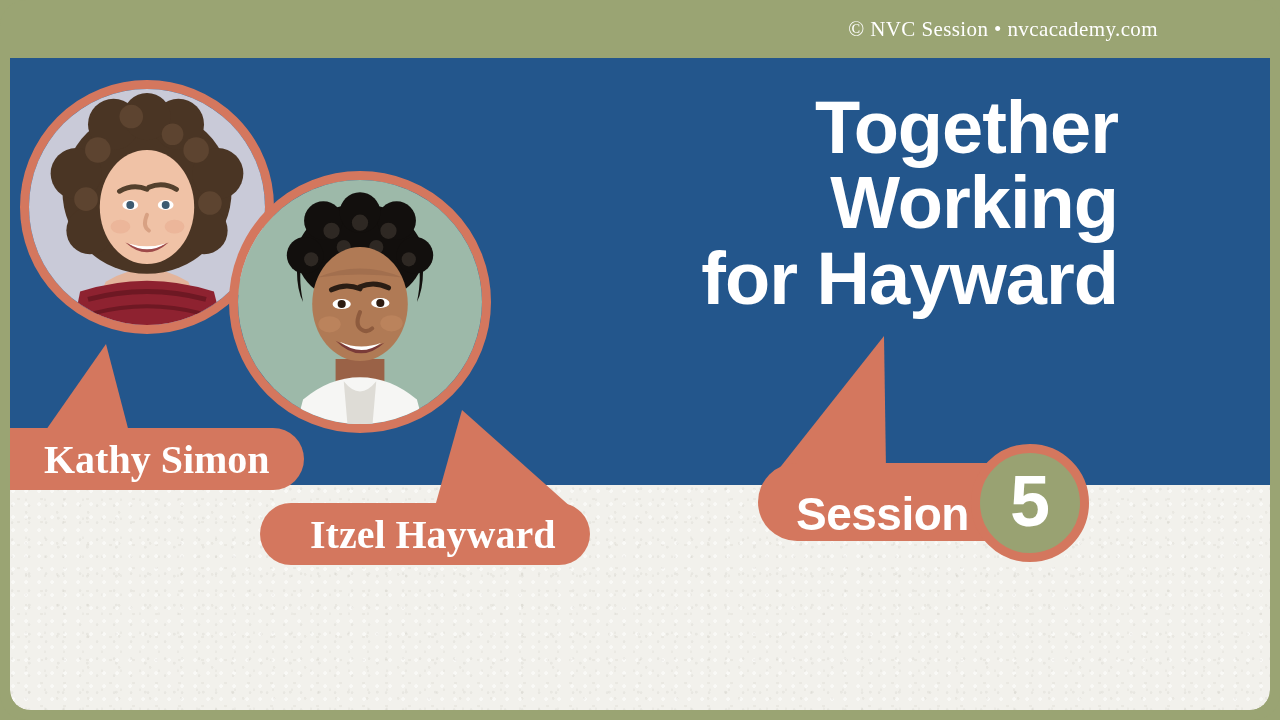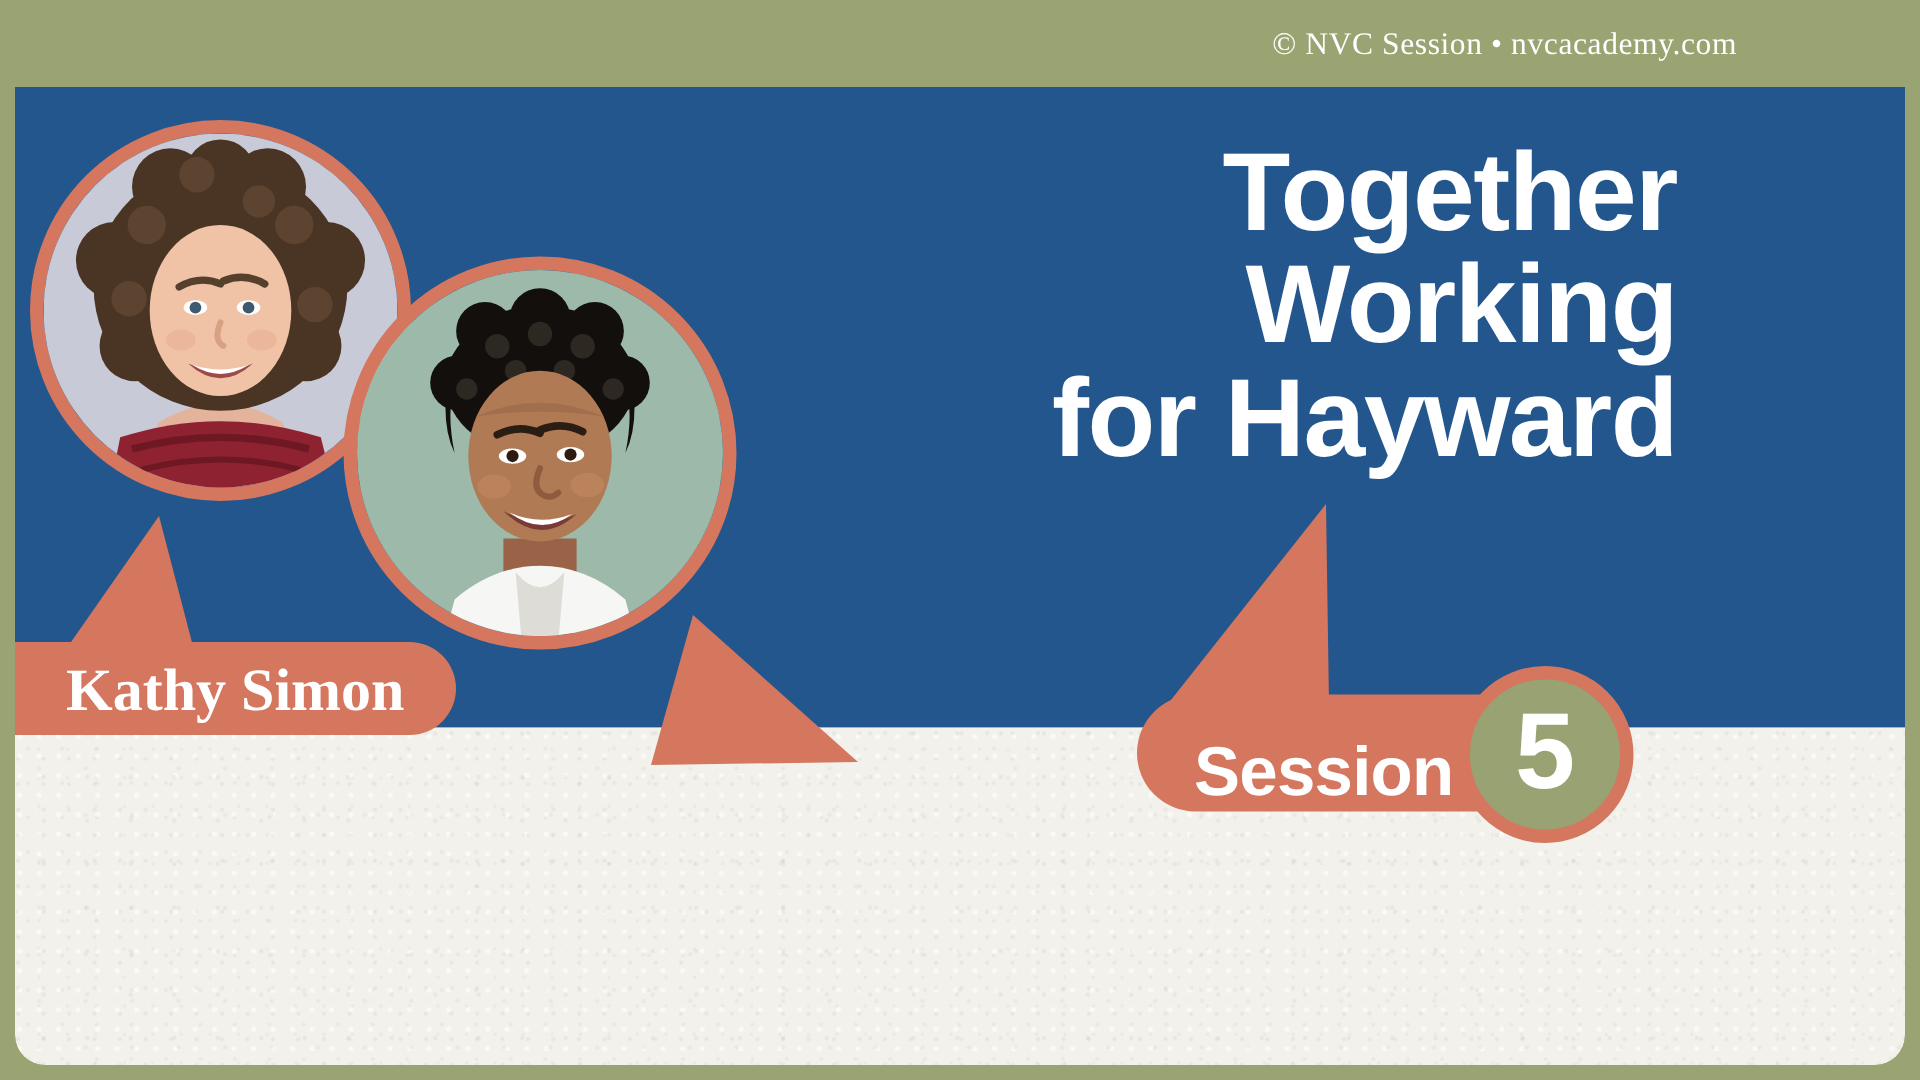--- a/index.html
+++ b/index.html
@@ -260,20 +260,23 @@
 
         <ellipse cx="90" cy="142" rx="11" ry="8" fill="#c48a62" opacity=".55"></ellipse>
         <ellipse cx="151" cy="141" rx="11" ry="8" fill="#c48a62" opacity=".55"></ellipse>
       </svg>
     </div>
 
     <div class="pill" id="pill-kathy">
       <span>Kathy Simon</span>
     </div>
 
+    <div class="pill" id="pill-itzel">
+      <span>Itzel Hayward</span>
+    </div>
 
     <div id="pill-session">
       <span id="session-label">Session</span>
     </div>
     <div id="session-number-circle">
       <span id="session-number">5</span>
     </div>
 
   </div>
 </div>

